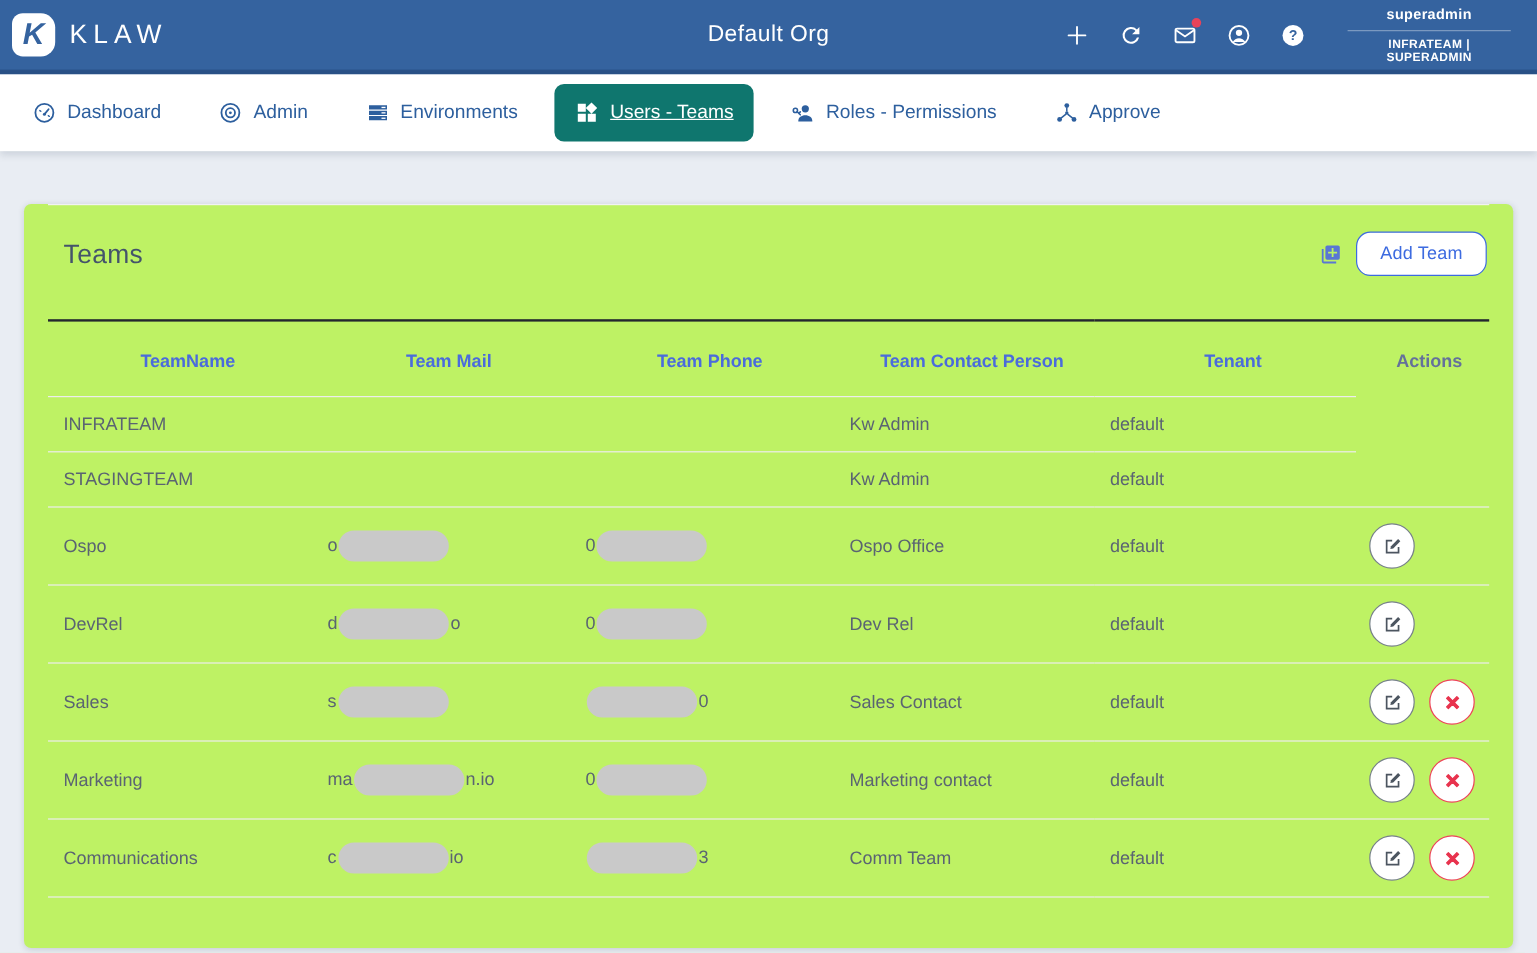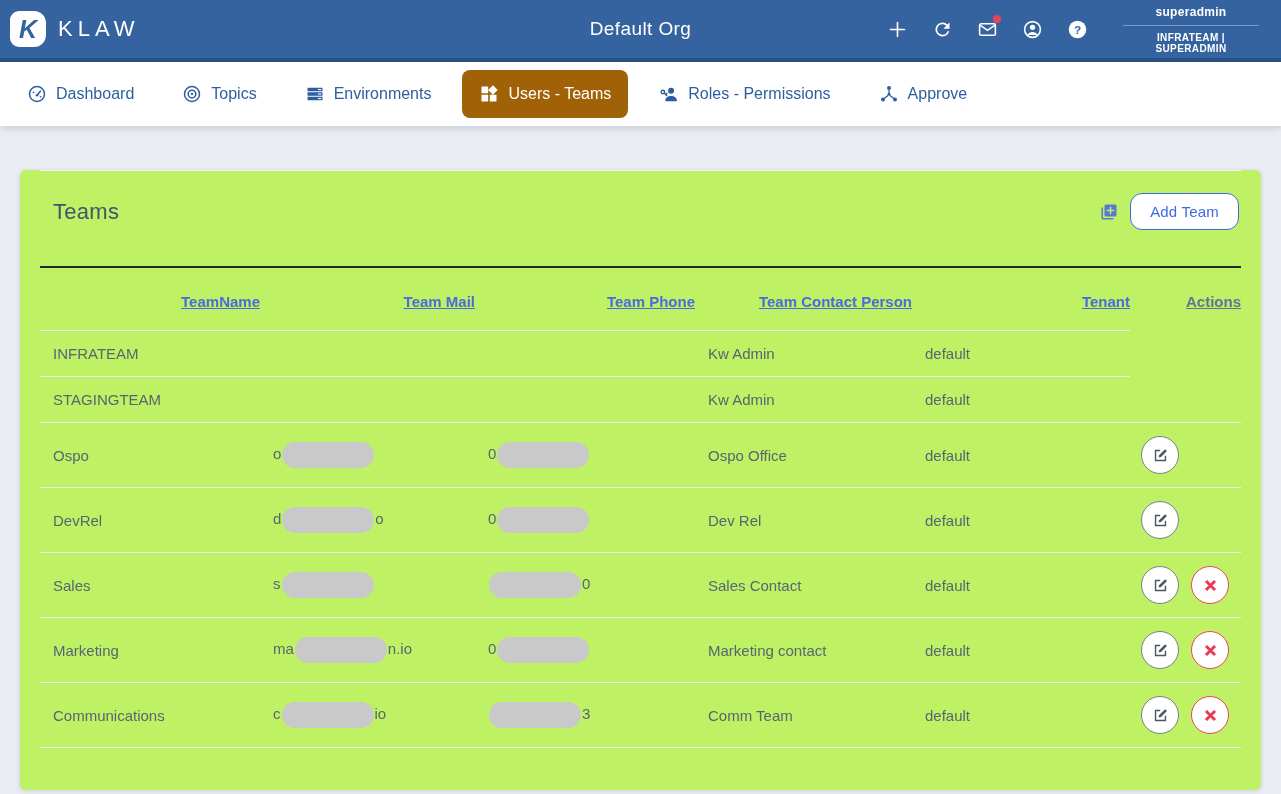--- a/index.html
+++ b/index.html
@@ -25,40 +25,40 @@
   .user-name { font-size:12px; font-weight:bold; padding-bottom:6px;
     border-bottom:1px solid rgba(255,255,255,.35); letter-spacing:.3px; }
   .user-role { font-size:10px; font-weight:bold; padding-top:6px; letter-spacing:.4px; }
 
   
   .nav { background:#fff; height:64px; display:flex; align-items:center; padding:0 10px;
     box-shadow:0 3px 6px rgba(40,60,90,.15); position:relative; z-index:2; }
   .tab { display:flex; align-items:center; gap:9px; padding:0 17px; height:48px; margin-right:14px;
     color:#2D5F9E; font-size:16px; border-radius:8px; cursor:pointer; white-space:nowrap; }
   .tab svg { width:20px; height:20px; flex:none; }
-  .tab.active { background:#a16207; color:#fff; }
+  .tab.active { background:#0f766e; color:#fff;text-decoration:underline; }
 
   
   main { padding:30px 20px 14px; }
   .card { background:#bef264; border-radius:6px; box-shadow:0 1px 5px rgba(60,70,90,.18); min-height:620px; }
   .card-topline { border-top:1px solid #F2F2F2; margin:14px 20px 0; }
   .card-head { display:flex; align-items:center; padding:22px 22px 0 33px; }
   .teams-title { font-size:22px; color:#44536B; font-weight:500; letter-spacing:.3px; }
   .head-right { margin-left:auto; display:flex; align-items:center; gap:12px; }
   .add-team-icon { width:18px; height:18px; display:inline-flex; cursor:pointer; }
   .add-team-icon svg { width:18px; height:18px; }
   .add-team-btn { border:1px solid #3D6BE0; color:#3D6BE0; background:#fff; border-radius:12px;
     font-size:15px; padding:9px 19px; cursor:pointer; font-family:inherit; letter-spacing:.2px; }
 
   
   .table-wrap { margin:36px 20px 0; }
   table { width:100%; border-collapse:collapse; border-top:2px solid #23272F; table-layout:fixed; }
   col.c1{width:220px} col.c2{width:215px} col.c3{width:220px} col.c4{width:217px} col.c5{width:218px} col.c6{width:auto}
-  th { text-align:right; font-size:15px; font-weight:bold; color:#4A6BDC;
-    padding:25px 0 20px 13px; border-bottom:1px solid #EDEDED;text-decoration:underline; }
+  th { text-align:center; font-size:15px; font-weight:bold; color:#4A6BDC;
+    padding:25px 0 20px 13px; border-bottom:1px solid #EDEDED; }
   th.actions-h { color:#64719B; border-bottom:none; padding-left:11px; }
   td { font-size:15px; color:#5A6472; border-bottom:1px solid #EDEDED; height:65px;
     padding-left:13px; vertical-align:middle; }
   tr.compact td { height:46px; }
   tr.first-row td.c-actions { border-bottom:none; }
   .pill { display:inline-block; width:92px; height:26px; background:#C9C9C9; border-radius:13px;
     vertical-align:middle; margin:0 1px; }
   td.c-actions { padding-left:11px; }
   .icon-btn { width:38px; height:38px; border-radius:50%; background:#fff; border:1px solid #768089;
     display:inline-flex; align-items:center; justify-content:center; cursor:pointer; vertical-align:middle; }
@@ -126,21 +126,21 @@
       <path d="M7.4 9.8l1 .7M16.9 15.5l-1-.6" stroke-width="1.4" stroke-linecap="round"></path>
     </svg>
     <span>Dashboard</span>
   </div>
   <div class="tab">
     <svg viewBox="0 0 24 24" fill="none" stroke="currentColor" stroke-width="1.8">
       <circle cx="12" cy="12" r="9"></circle>
       <circle cx="12" cy="12" r="4.6"></circle>
       <circle cx="12" cy="12" r="1.4" fill="currentColor" stroke="none"></circle>
     </svg>
-    <span>Topics</span>
+    <span>Admin</span>
   </div>
   <div class="tab">
     <svg viewBox="0 0 24 24" fill="currentColor">
       <path d="M3 4.5h18v4.2H3zM3 9.9h18v4.2H3zM3 15.3h18v4.2H3z"></path>
       <rect x="15.5" y="6" width="4" height="1.3" fill="#fff"></rect>
       <rect x="15.5" y="11.4" width="4" height="1.3" fill="#fff"></rect>
       <rect x="15.5" y="16.8" width="4" height="1.3" fill="#fff"></rect>
     </svg>
     <span>Environments</span>
   </div>

